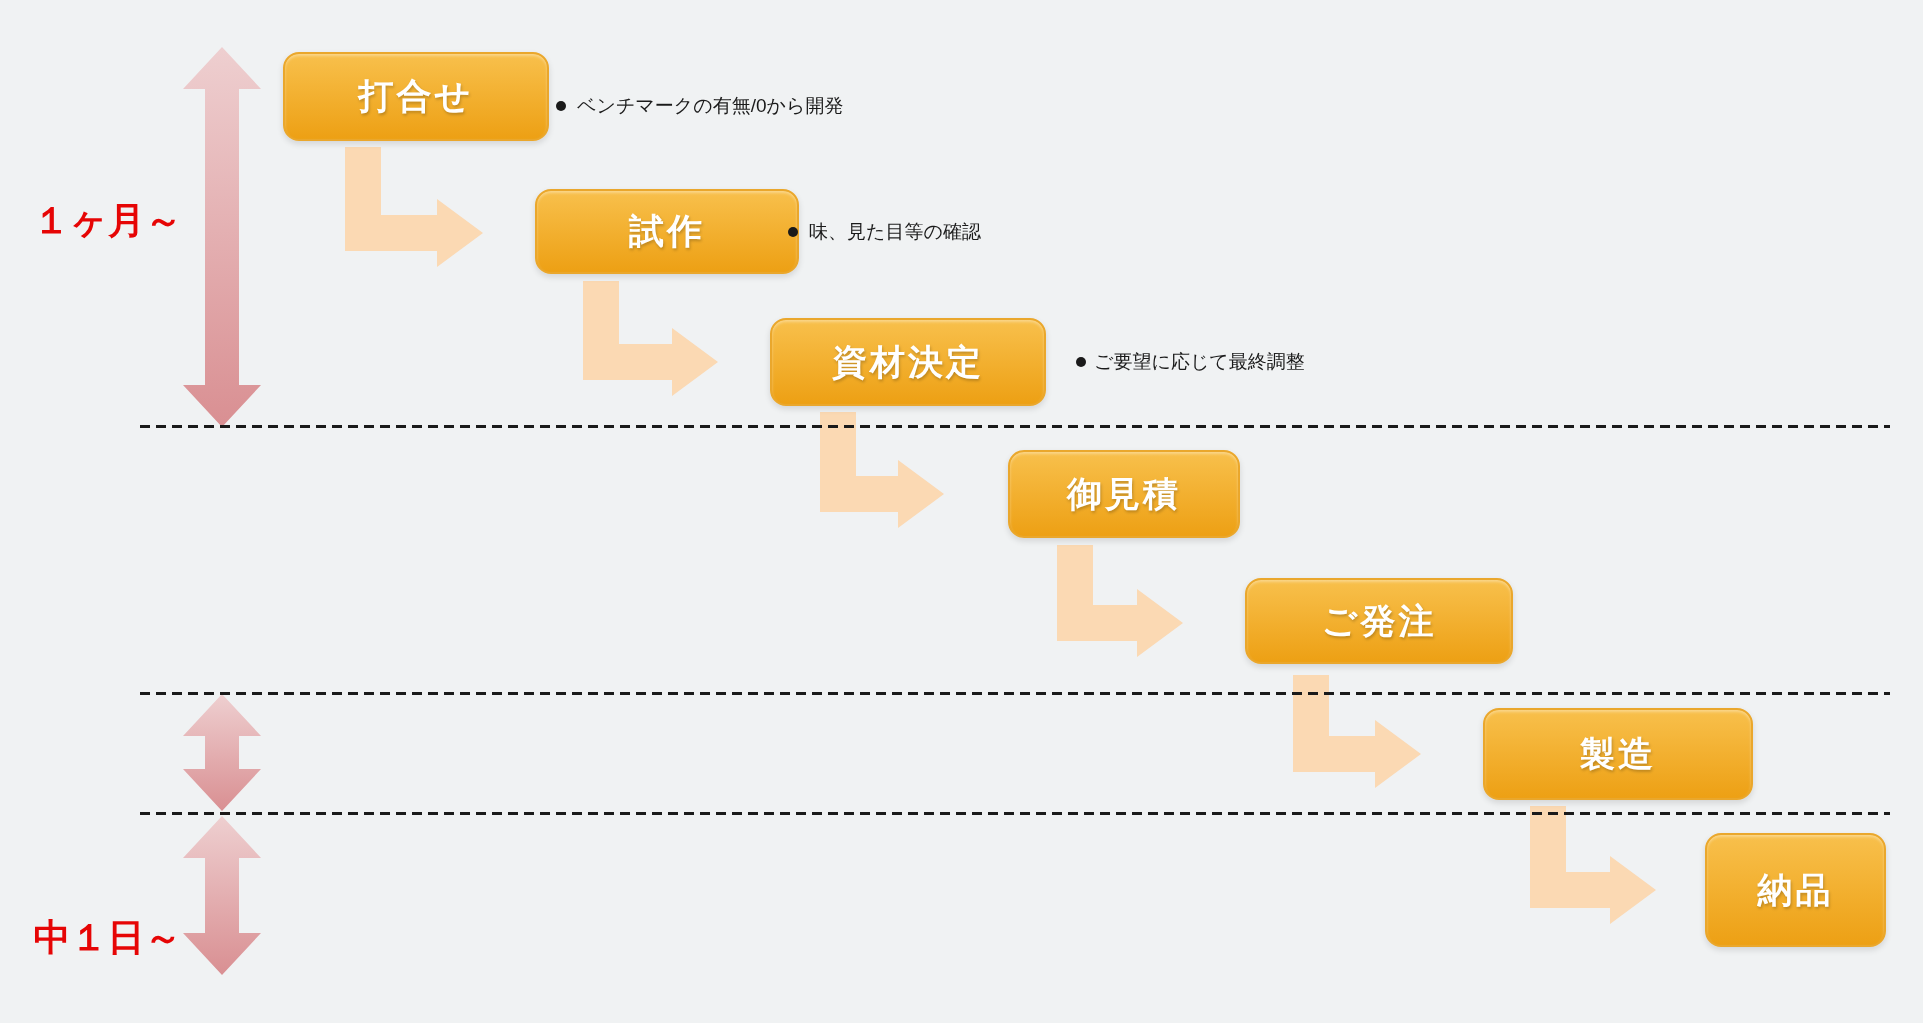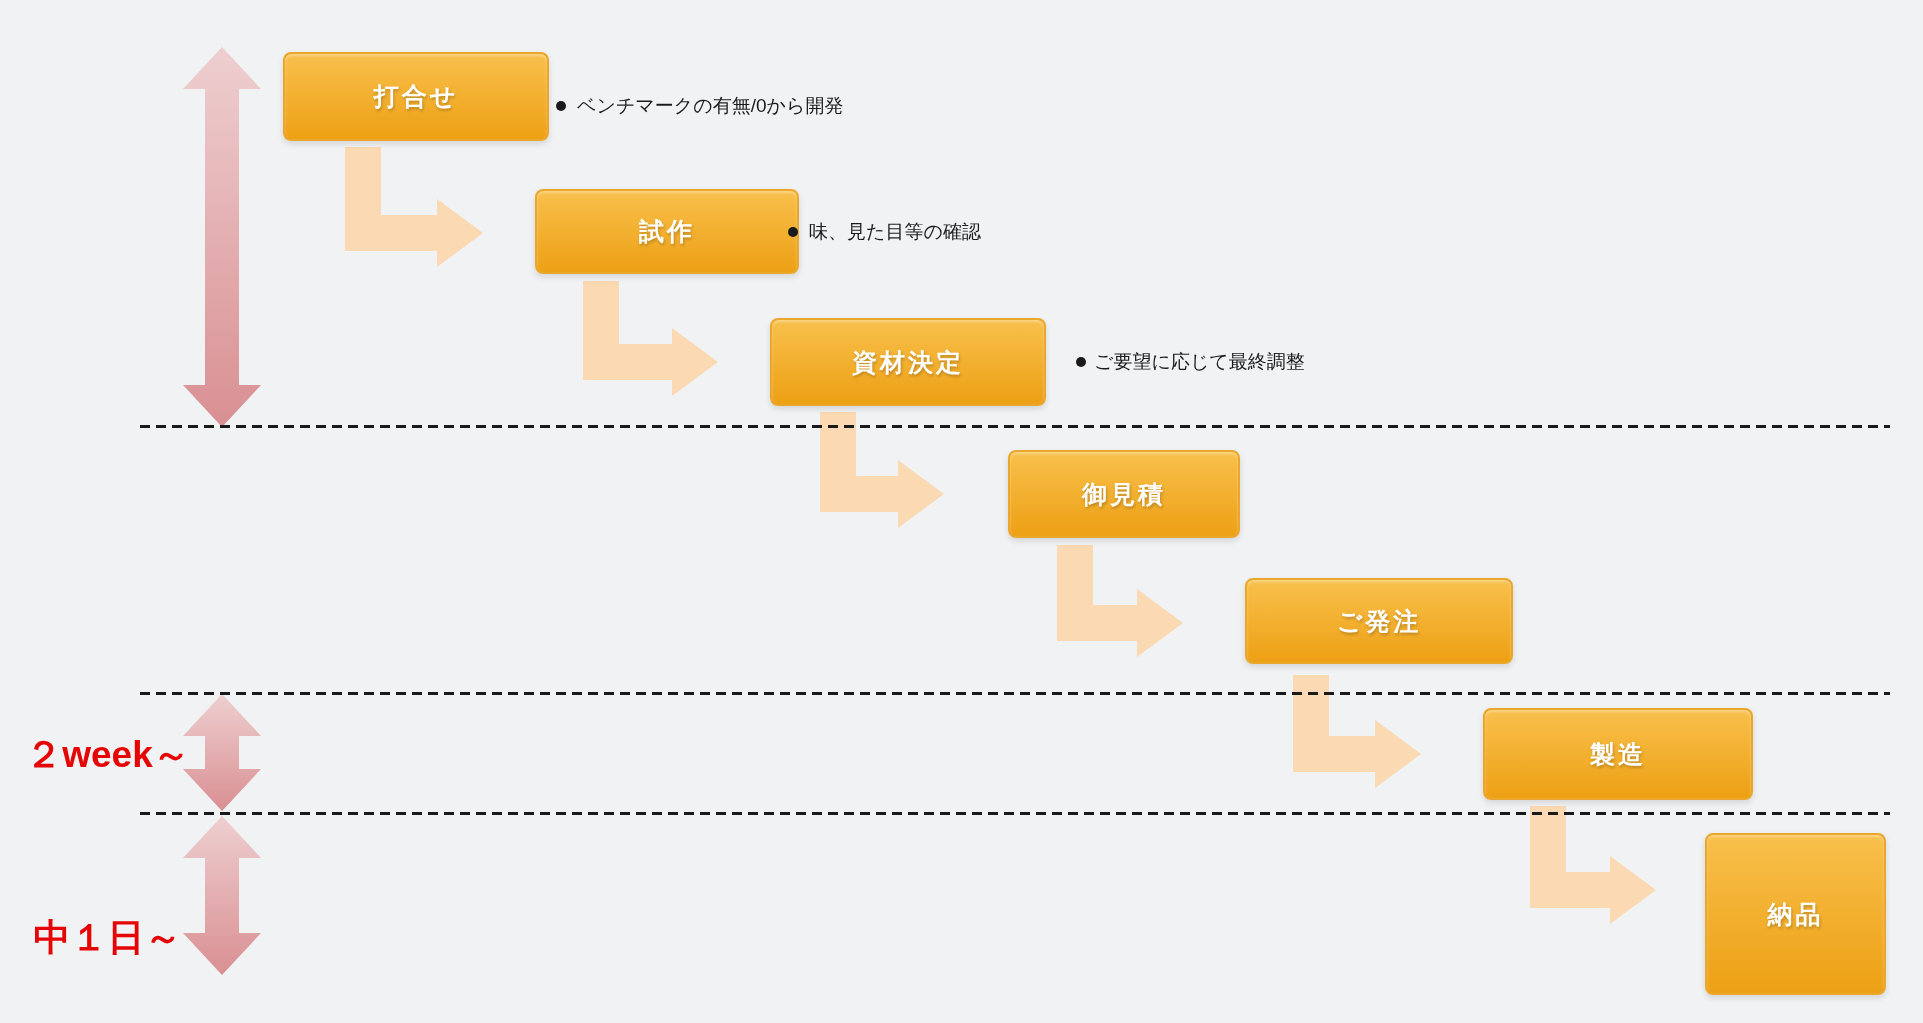--- a/index.html
+++ b/index.html
@@ -39,25 +39,25 @@
     position: absolute;
     left: 140px; width: 1750px; height: 3px;
     background: repeating-linear-gradient(90deg,
       var(--divider) 0 10px, transparent 10px 16px);
     z-index: 2;
   }
   .step-box {
     position: absolute;
     background: linear-gradient(180deg, var(--box-top) 0%, var(--box-bottom) 100%);
     border: 2px solid var(--box-border);
-    border-radius: 8px;
+    border-radius: 16px;
     box-shadow: inset 0 2px 3px rgba(255,255,255,0.35), 0 3px 6px rgba(0,0,0,0.12);
     display: flex; align-items: center; justify-content: center;
     color: var(--box-text);
-    font-size: 25px; font-weight: bold; letter-spacing: 3px;
+    font-size: 35px; font-weight: bold; letter-spacing: 3px;
     text-shadow: 1px 2px 3px rgba(0,0,0,0.22);
     z-index: 3;
     box-sizing: border-box;
   }
   .note {
     position: absolute;
     display: flex; align-items: center; gap: 11px;
     color: var(--note-text);
     font-size: 19px; font-weight: 500;
     height: 32px;
@@ -78,21 +78,21 @@
     z-index: 3;
     white-space: nowrap;
   }
   
   .b0 { left: 283px;  top: 52px;  width: 266px; height: 89px; }
   .b1 { left: 535px;  top: 189px; width: 264px; height: 85px; }
   .b2 { left: 770px;  top: 318px; width: 276px; height: 88px; }
   .b3 { left: 1008px; top: 450px; width: 232px; height: 88px; }
   .b4 { left: 1245px; top: 578px; width: 268px; height: 86px; }
   .b5 { left: 1483px; top: 708px; width: 270px; height: 92px; }
-  .b6 { left: 1705px; top: 833px; width: 181px; height: 162px; }
+  .b6 { left: 1705px; top: 833px; width: 181px; height: 114px; }
   
   .n0 { left: 556px;  top: 90px; }
   .n1 { left: 788px;  top: 216px; font-family: Liberation Serif, serif; }
   .n2 { left: 1076px; top: 346px; gap: 8px; }
   
   .d0 { top: 196px; }
   .d1 { top: 730px; }
   .d2 { top: 913px; font-family: Liberation Serif, serif; }
   
   .l0 { top: 425px; }
@@ -142,16 +142,16 @@
   </div>
   <div class="note n1">
     <span class="bullet"></span>
     <span>味、見た目等の確認</span>
   </div>
   <div class="note n2">
     <span class="bullet"></span>
     <span>ご要望に応じて最終調整</span>
   </div>
 
-  <div class="duration-label d1">２week～</div>
+  <div class="duration-label d0">１ヶ月～</div>
   <div class="duration-label d2">中１日～</div>
 
 </div>
 
 </body></html>

